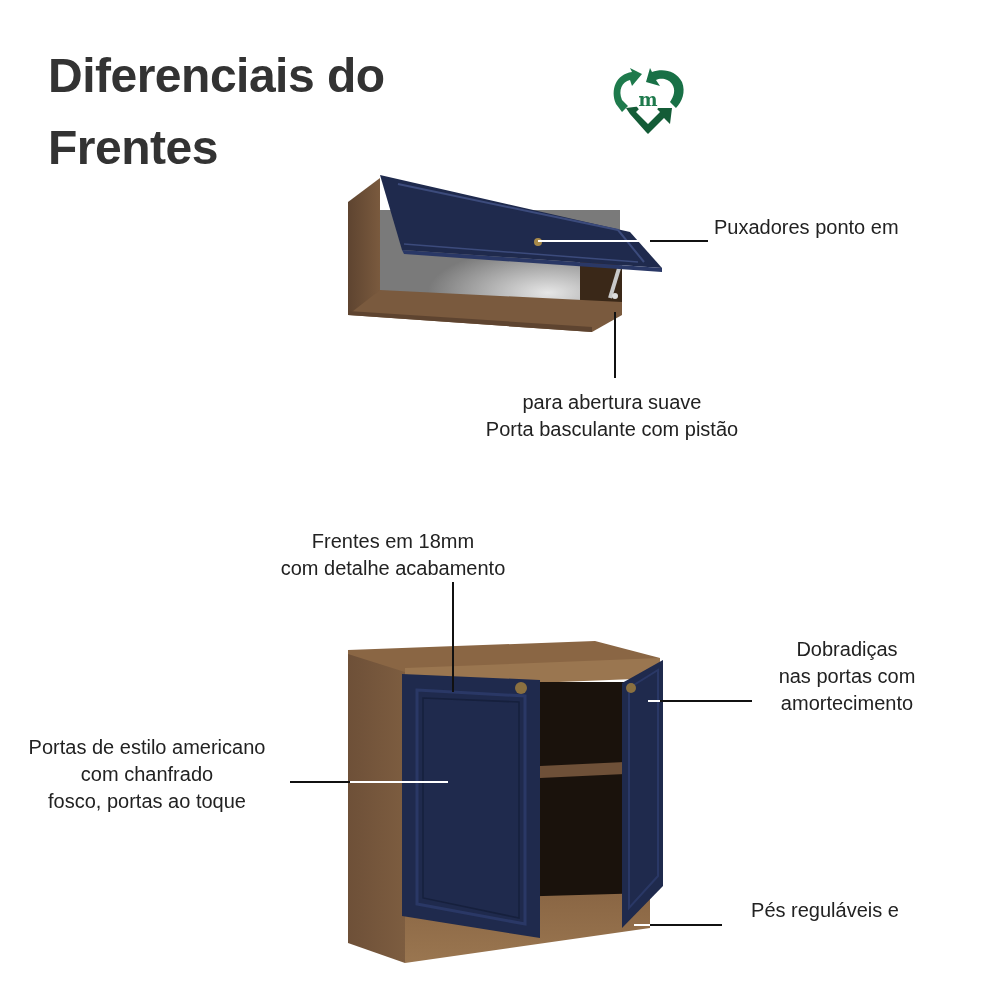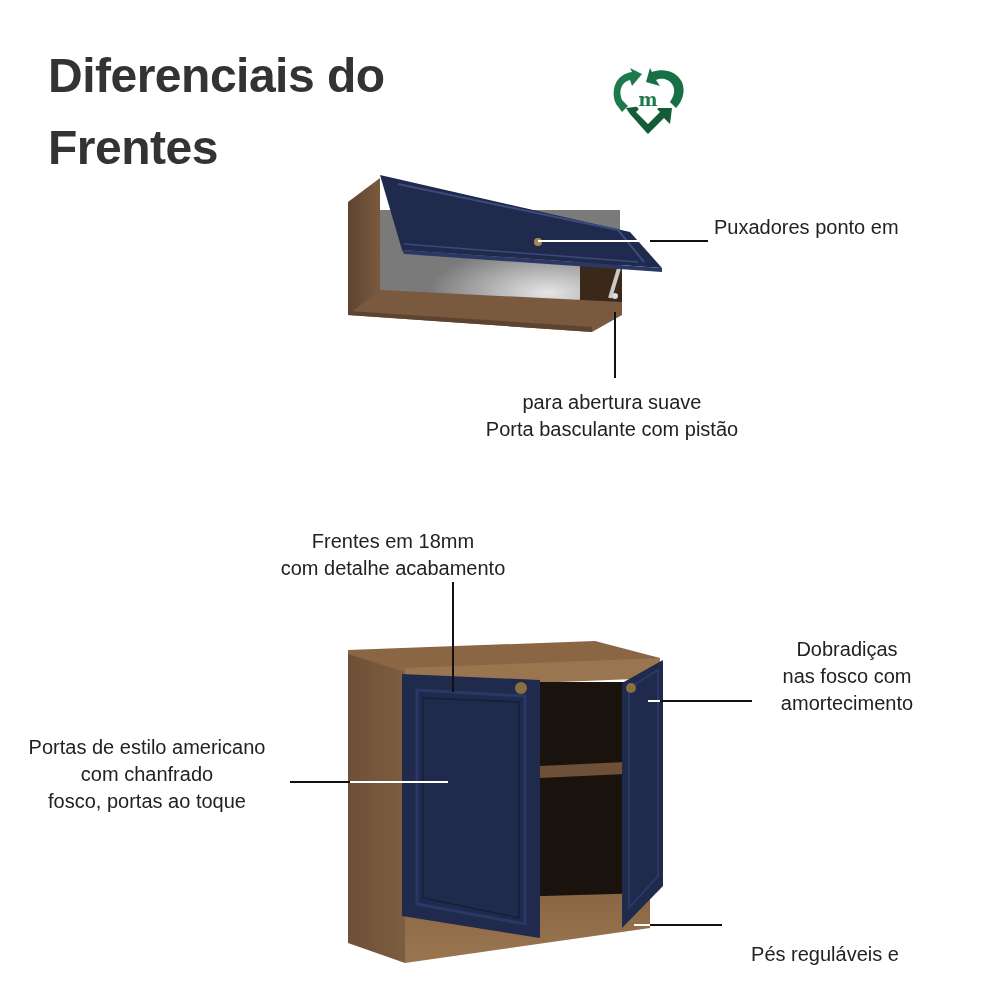--- a/index.html
+++ b/index.html
@@ -123,23 +123,23 @@
 <div class="line white" style="left:350px; top:781px; width:98px; height:2px;"></div>
 <div class="line white" style="left:634px; top:924px; width:16px; height:2px;"></div>
 <div class="line" style="left:650px; top:924px; width:72px; height:2px;"></div>
 
 <div class="callout" style="left:270px; top:528px; width:246px;">
   <span>Frentes em 18mm</span>
   <span>com detalhe acabamento</span>
 </div>
 <div class="callout" style="left:762px; top:630px; width:170px;margin-top:6px;">
   <span>Dobradiças</span>
-  <span>nas fosco com</span>
+  <span>nas portas com</span>
   <span>amortecimento</span>
 </div>
 <div class="callout" style="left:4px; top:734px; width:286px;">
   <span>Portas de estilo americano</span>
   <span>com chanfrado</span>
   <span>fosco, portas ao toque</span>
 </div>
-<div class="callout" style="left:734px; top:897px; width:182px;margin-top:44px;">
+<div class="callout" style="left:734px; top:897px; width:182px;">
   <span>Pés reguláveis e</span>
 </div>
 
 </body></html>

